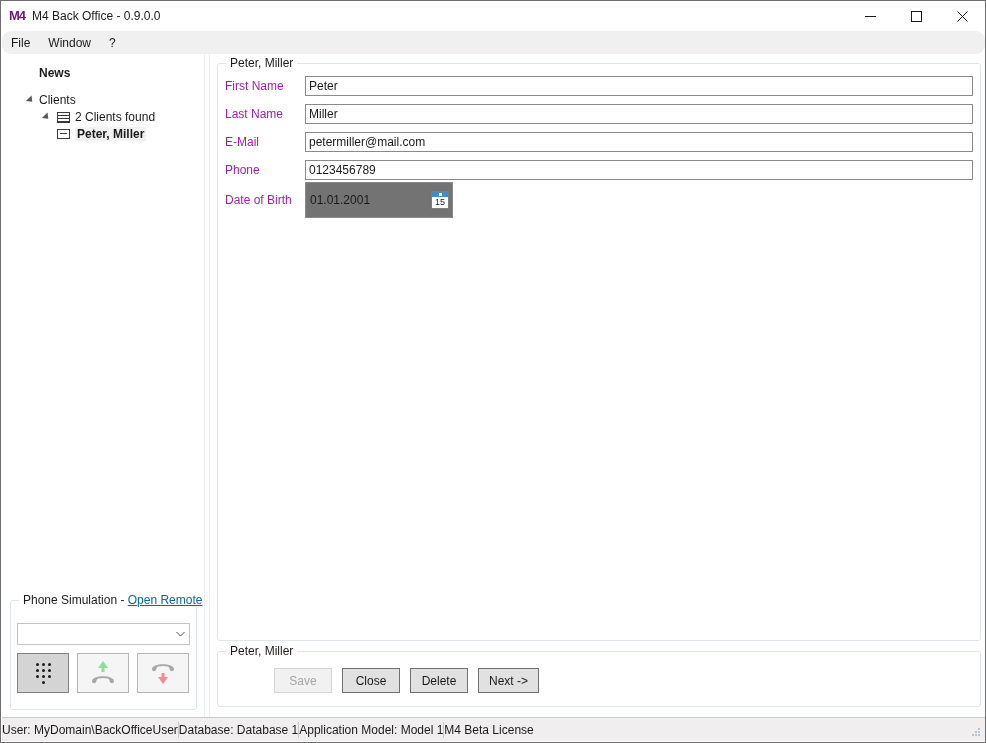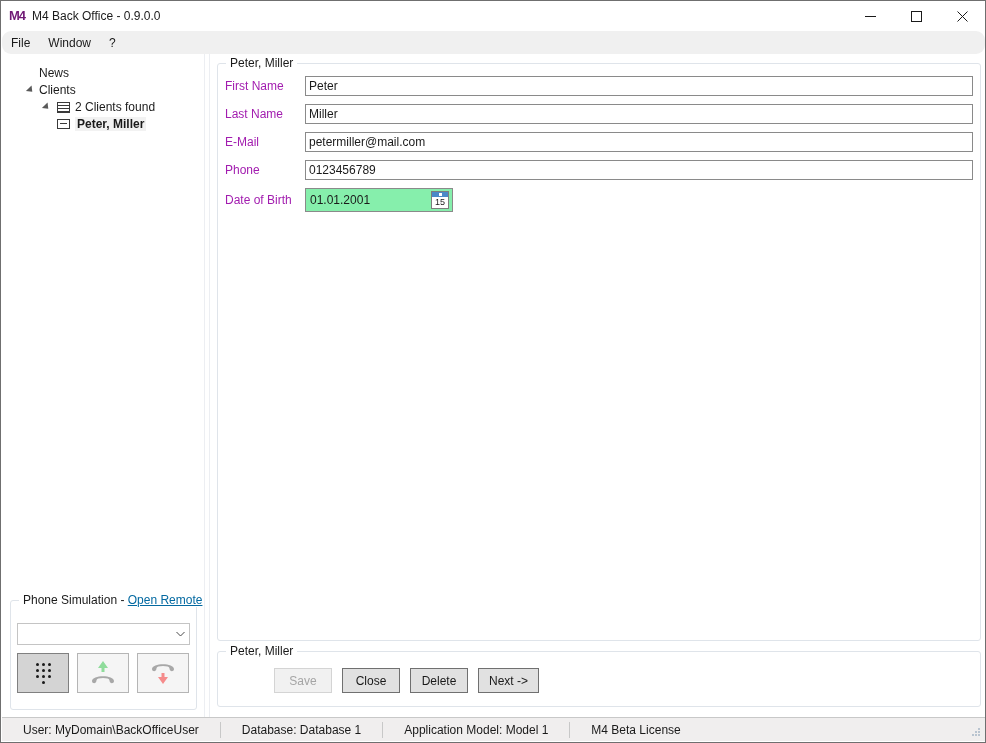--- a/index.html
+++ b/index.html
@@ -109,21 +109,21 @@
     width: 202px;
   }
   .tree-row {
     height: 16px;
     display: flex;
     align-items: center;
     white-space: nowrap;
     font-size: 12px;
     cursor: default;
   }
-  .tree-row.r1 { padding-left: 37px; margin-bottom: 1px; }
+  .tree-row.r1 { padding-left: 37px; margin-bottom: 11px; font-weight: bold; }
   .tree-row.r2 { padding-left: 20px; margin-bottom: 1px; }
   .tree-row.r3 { padding-left: 36px; margin-bottom: 1px; }
   .tree-row.r4 { padding-left: 53px; }
 
   .expander {
     width: 17px;
     min-width: 17px;
     height: 16px;
     display: flex;
     align-items: center;
@@ -322,23 +322,23 @@
     font-size: 12px;
     color: #1a1a1a;
     padding: 0 3px;
     line-height: 18px;
     outline: none;
   }
   .form-input.wide { width: 768px; }
   .date-wrap {
     position: relative;
     width: 148px;
-    height: 24px;
+    height: 36px;
     border: 1px solid #8a8a8a;
-    background: #86efac;
+    background: #737373;
     box-sizing: border-box;
     display: flex;
     align-items: center;
   }
   .date-value {
     flex: 1;
     padding-left: 4px;
     font-size: 12px;
     color: #1a1a1a;
   }
@@ -425,21 +425,21 @@
     height: 24px;
     background: #f0eeee;
     border-top: 1px solid #c8c8c8;
     box-sizing: border-box;
     display: flex;
     align-items: center;
   }
   .status-cell {
     font-size: 12px;
     color: #1a1a1a;
-    padding: 0 21px;
+    padding: 0 0;
     height: 16px;
     line-height: 16px;
     border-right: 1px solid #c8c8c8;
     white-space: nowrap;
   }
   .status-cell.last { border-right: none; }
   .grip {
     position: absolute;
     right: 3px; bottom: 3px;
     width: 12px; height: 12px;

